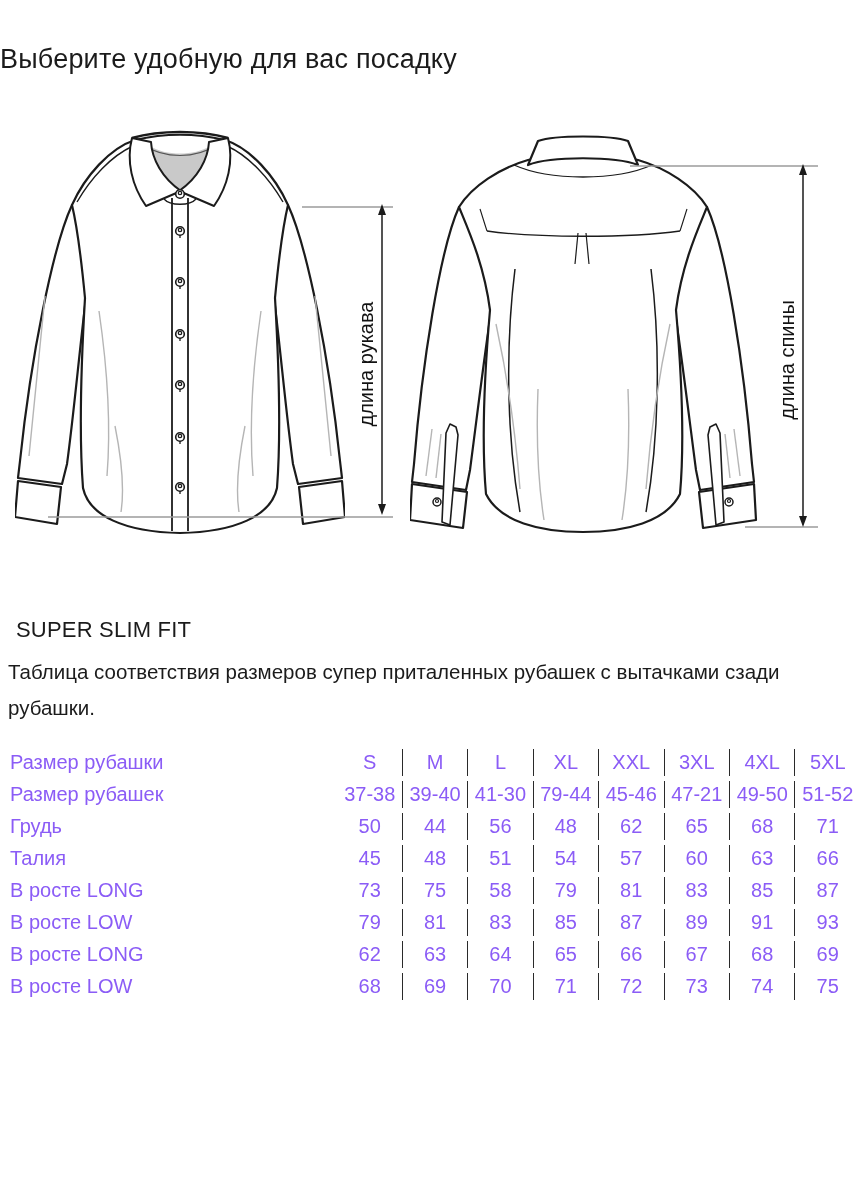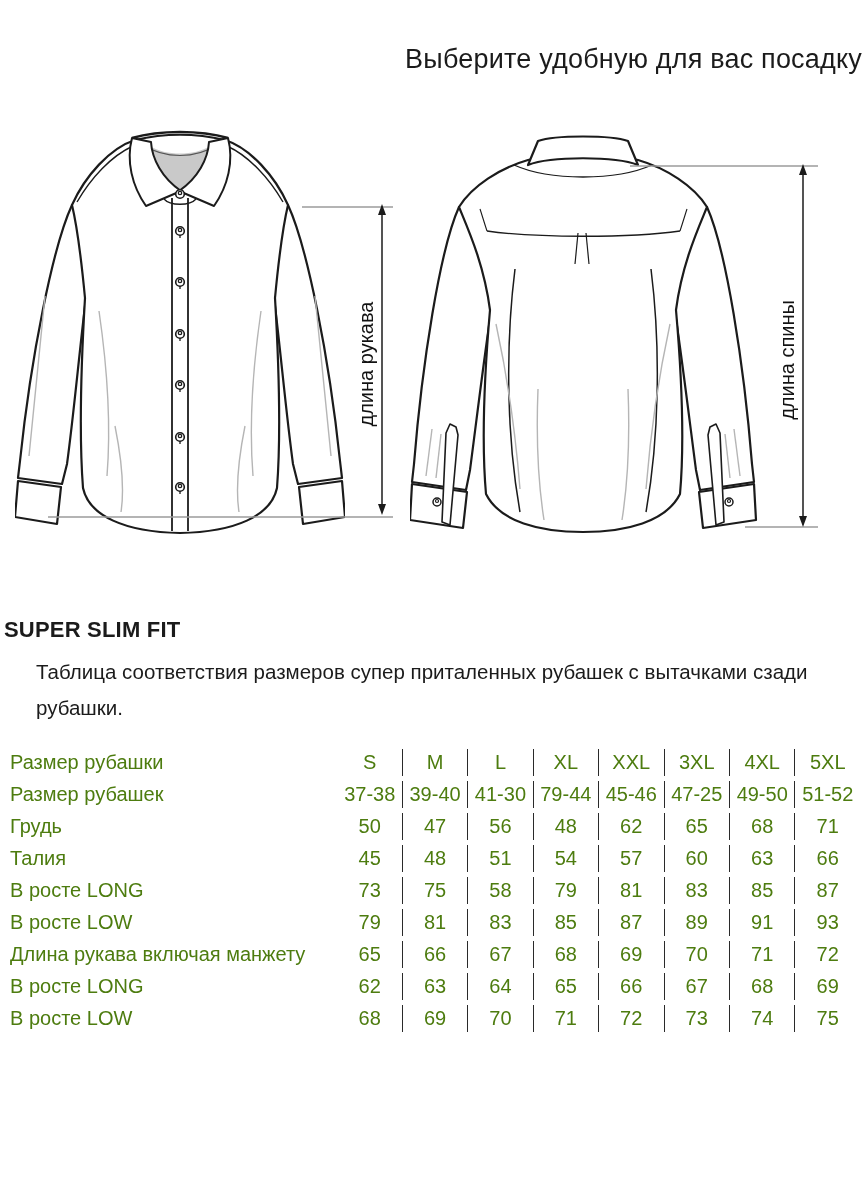--- a/index.html
+++ b/index.html
@@ -2,46 +2,46 @@
 <html><head>
 <meta charset="utf-8">
 <style>
   html,body{margin:0;padding:0;background:#ffffff;}
   .page{
     position:relative;width:862px;height:1200px;background:#ffffff;
     font-family:"Liberation Sans","DejaVu Sans",sans-serif;color:#1b1b1b;
     overflow:hidden;
   }
   .title{
-    position:absolute;top:44px;left:0;width:862px;text-align:right;
+    position:absolute;top:44px;left:0;width:862px;text-align:left;
     font-size:27px;font-weight:400;letter-spacing:0.2px;
   }
   .diagram{position:absolute;top:0;left:0;width:862px;height:600px;}
   .shirt-svg{position:absolute;}
   #front-shirt{left:15px;top:126px;width:330px;height:412px;}
   #back-shirt{left:410px;top:134px;width:352px;height:430px;}
   #dims{left:0;top:0;width:862px;height:600px;position:absolute;pointer-events:none;}
   .dim-label{
     position:absolute;width:150px;height:28px;line-height:28px;text-align:center;
     font-size:20px;color:#121212;transform:rotate(-90deg);white-space:nowrap;
   }
   #label-sleeve{left:291px;top:350px;}
   #label-back{left:712px;top:346px;}
   .heading{
-    position:absolute;left:4px;top:617px;font-size:22px;font-weight:700;
+    position:absolute;left:16px;top:617px;font-size:22px;font-weight:400;
     letter-spacing:0.2px;
   }
   .desc{
     position:absolute;left:8px;top:654px;width:778px;
-    font-size:20.5px;line-height:35.5px;font-weight:400;margin-left:28px;
+    font-size:20.5px;line-height:35.5px;font-weight:400;
   }
   .size-table{
     position:absolute;left:8px;top:744px;width:852px;
     border-collapse:separate;border-spacing:0 5px;
-    font-size:20px;color:#4d7c0f;
+    font-size:20px;color:#8b5cf6;
   }
   .size-table td{height:27px;padding:0;vertical-align:middle;}
   .size-table td.label{width:332px;text-align:left;padding-left:2px;}
   .size-table td.val{width:65px;text-align:center;}
   .size-table td.val + td.val{border-left:1.5px solid #2a2a2a;}
 </style>
 </head>
 <body>
 
 <div class="page">
@@ -194,28 +194,28 @@
           <td class="val">4XL</td>
           <td class="val">5XL</td>
         </tr>
         <tr>
           <td class="label">Размер рубашек</td>
           <td class="val">37-38</td>
           <td class="val">39-40</td>
           <td class="val">41-30</td>
           <td class="val">79-44</td>
           <td class="val">45-46</td>
-          <td class="val">47-25</td>
+          <td class="val">47-21</td>
           <td class="val">49-50</td>
           <td class="val">51-52</td>
         </tr>
         <tr>
           <td class="label">Грудь</td>
           <td class="val">50</td>
-          <td class="val">47</td>
+          <td class="val">44</td>
           <td class="val">56</td>
           <td class="val">48</td>
           <td class="val">62</td>
           <td class="val">65</td>
           <td class="val">68</td>
           <td class="val">71</td>
         </tr>
         <tr>
           <td class="label">Талия</td>
           <td class="val">45</td>
@@ -243,31 +243,20 @@
           <td class="val">79</td>
           <td class="val">81</td>
           <td class="val">83</td>
           <td class="val">85</td>
           <td class="val">87</td>
           <td class="val">89</td>
           <td class="val">91</td>
           <td class="val">93</td>
         </tr>
         <tr>
-          <td class="label">Длина рукава включая манжету</td>
-          <td class="val">65</td>
-          <td class="val">66</td>
-          <td class="val">67</td>
-          <td class="val">68</td>
-          <td class="val">69</td>
-          <td class="val">70</td>
-          <td class="val">71</td>
-          <td class="val">72</td>
-        </tr>
-        <tr>
           <td class="label">В росте LONG</td>
           <td class="val">62</td>
           <td class="val">63</td>
           <td class="val">64</td>
           <td class="val">65</td>
           <td class="val">66</td>
           <td class="val">67</td>
           <td class="val">68</td>
           <td class="val">69</td>
         </tr>

